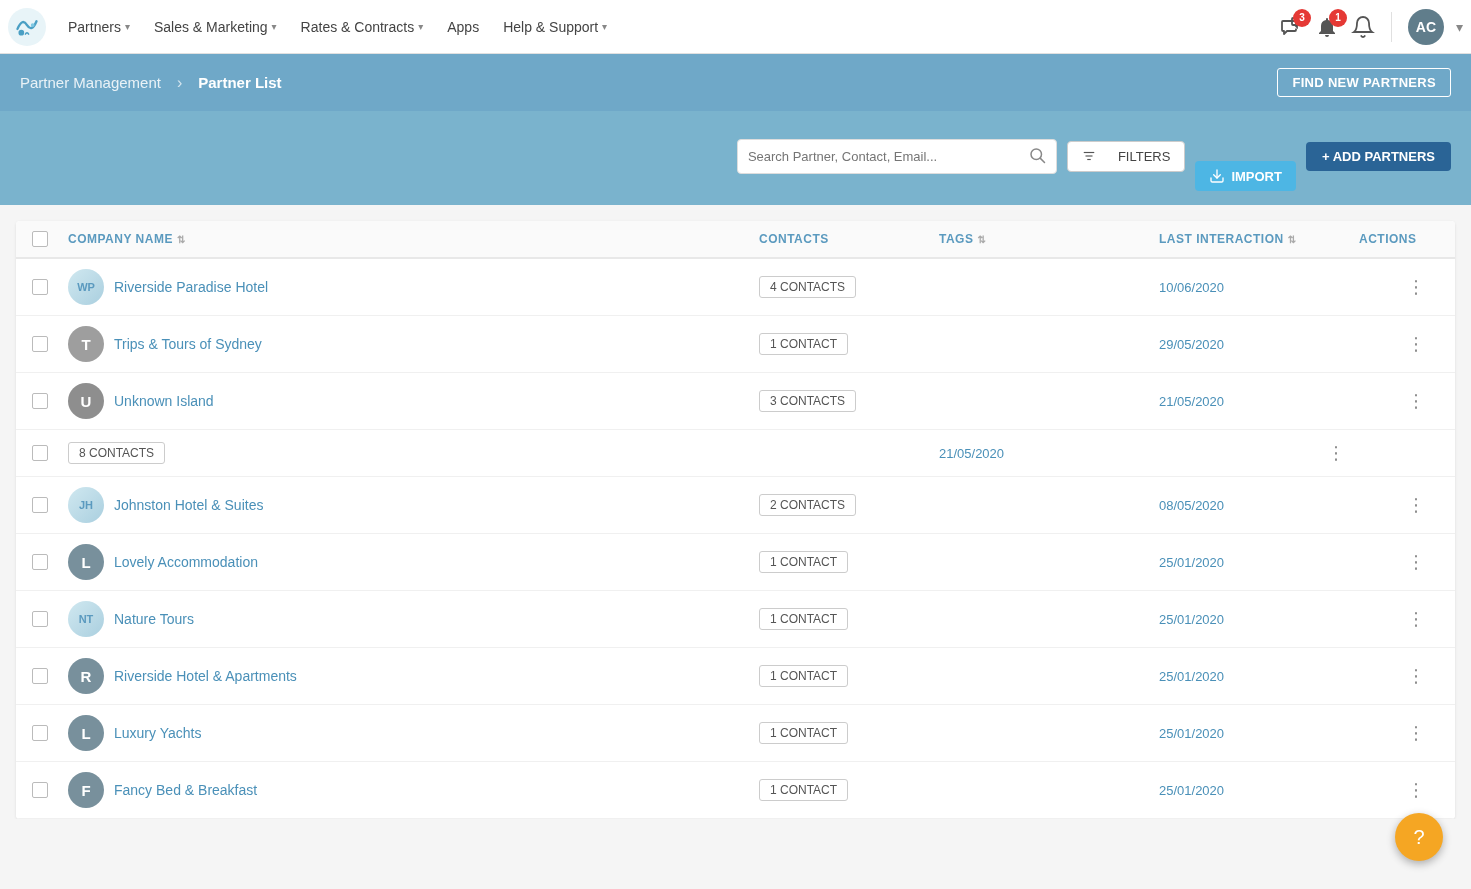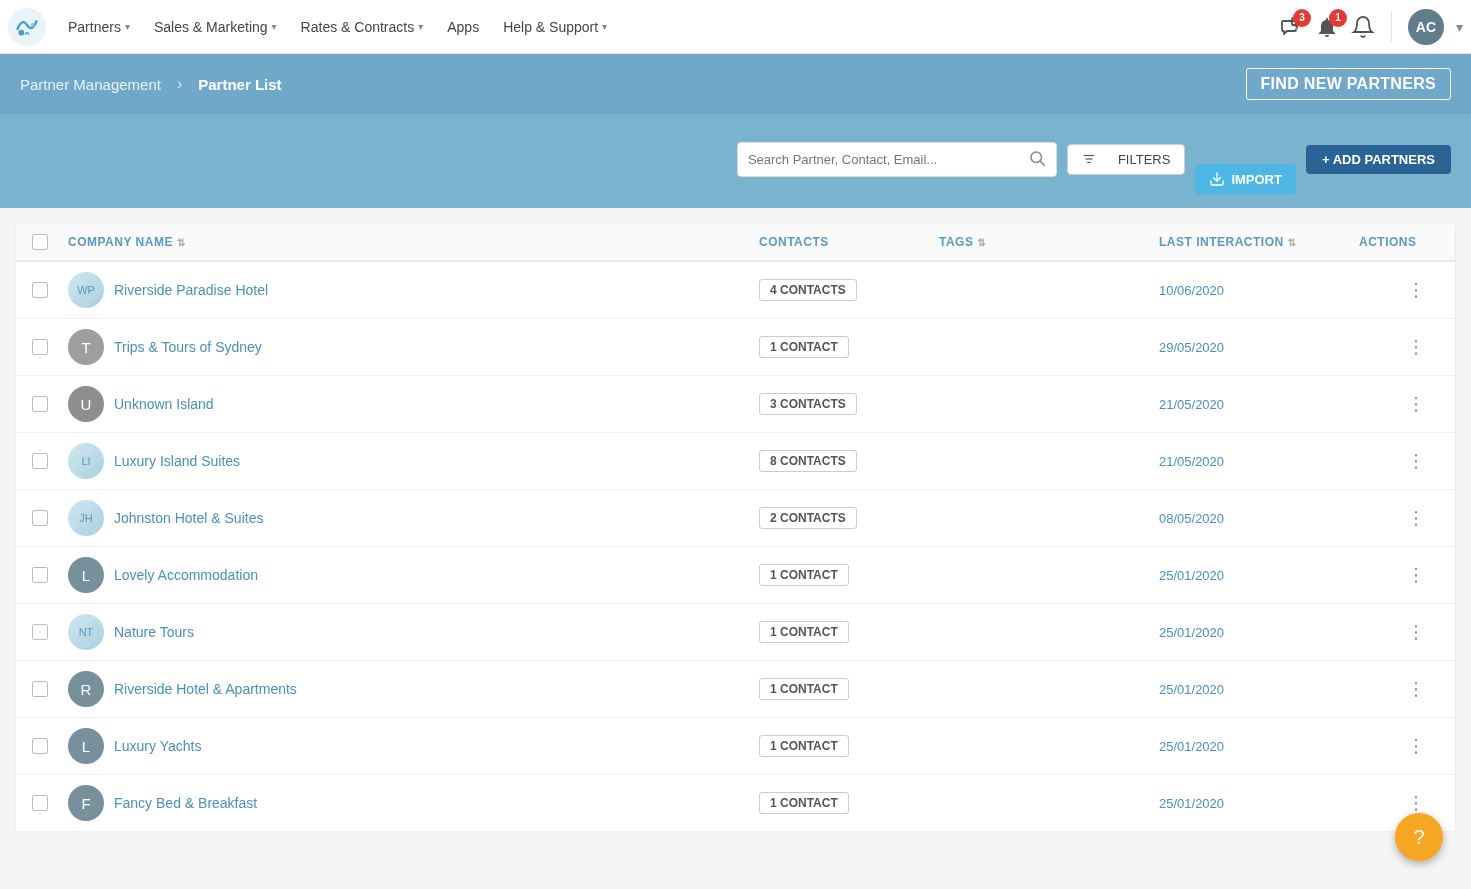--- a/index.html
+++ b/index.html
@@ -110,21 +110,21 @@
     .breadcrumb .current {
       font-weight: 600;
     }
     .find-new-btn {
       background: transparent;
       border: 1.5px solid #fff;
       color: #fff;
       padding: 6px 14px;
       border-radius: 3px;
       cursor: pointer;
-      font-size: 16px;
+      font-size: 13px;
       font-weight: 600;
       letter-spacing: 0.3px;
     }
 
     
     .search-area {
       background: #7ab3cd;
       padding: 10px 20px 14px;
       display: flex;
       align-items: center;
@@ -234,39 +234,39 @@
       align-items: center;
       gap: 10px;
     }
     .company-logo {
       width: 36px;
       height: 36px;
       border-radius: 50%;
       display: flex;
       align-items: center;
       justify-content: center;
-      font-weight: normal;
+      font-weight: bold;
       font-size: 15px;
       color: #fff;
       flex-shrink: 0;
       overflow: hidden;
     }
     .company-name-link {
       color: #4a90b8;
       text-decoration: none;
       font-size: 14px;
       cursor: pointer;
     }
     .contact-badge {
       display: inline-block;
       border: 1px solid #ccc;
       border-radius: 3px;
       padding: 3px 10px;
       font-size: 12px;
-      font-weight: 700;
+      font-weight: 400;
       color: #555;
       white-space: nowrap;
     }
     .date-cell {
       color: #4a90b8;
       font-size: 13px;
     }
     .actions-cell {
       display: flex;
       justify-content: flex-end;
@@ -488,24 +488,20 @@
     <div></div>
     <div class="date-cell">21/05/2020</div>
     <div class="actions-cell">
       <span class="three-dots">⋮</span>
     </div>
   </div>
       <div class="table-row">
     <div class="checkbox-cell">
       <div class="cb"></div>
     </div>
-    <div class="company-cell">
-      <div class="company-logo" style="background: linear-gradient(135deg, #d0e8f0 0%, #aacfdf 100%); color: #5b9abf; font-size: 11px;">LI</div>
-      <span class="company-name-link">Luxury Island Suites</span>
-    </div>
     <div>
       <span class="contact-badge">8 CONTACTS</span>
     </div>
     <div></div>
     <div class="date-cell">21/05/2020</div>
     <div class="actions-cell">
       <span class="three-dots">⋮</span>
     </div>
   </div>
       <div class="table-row">

